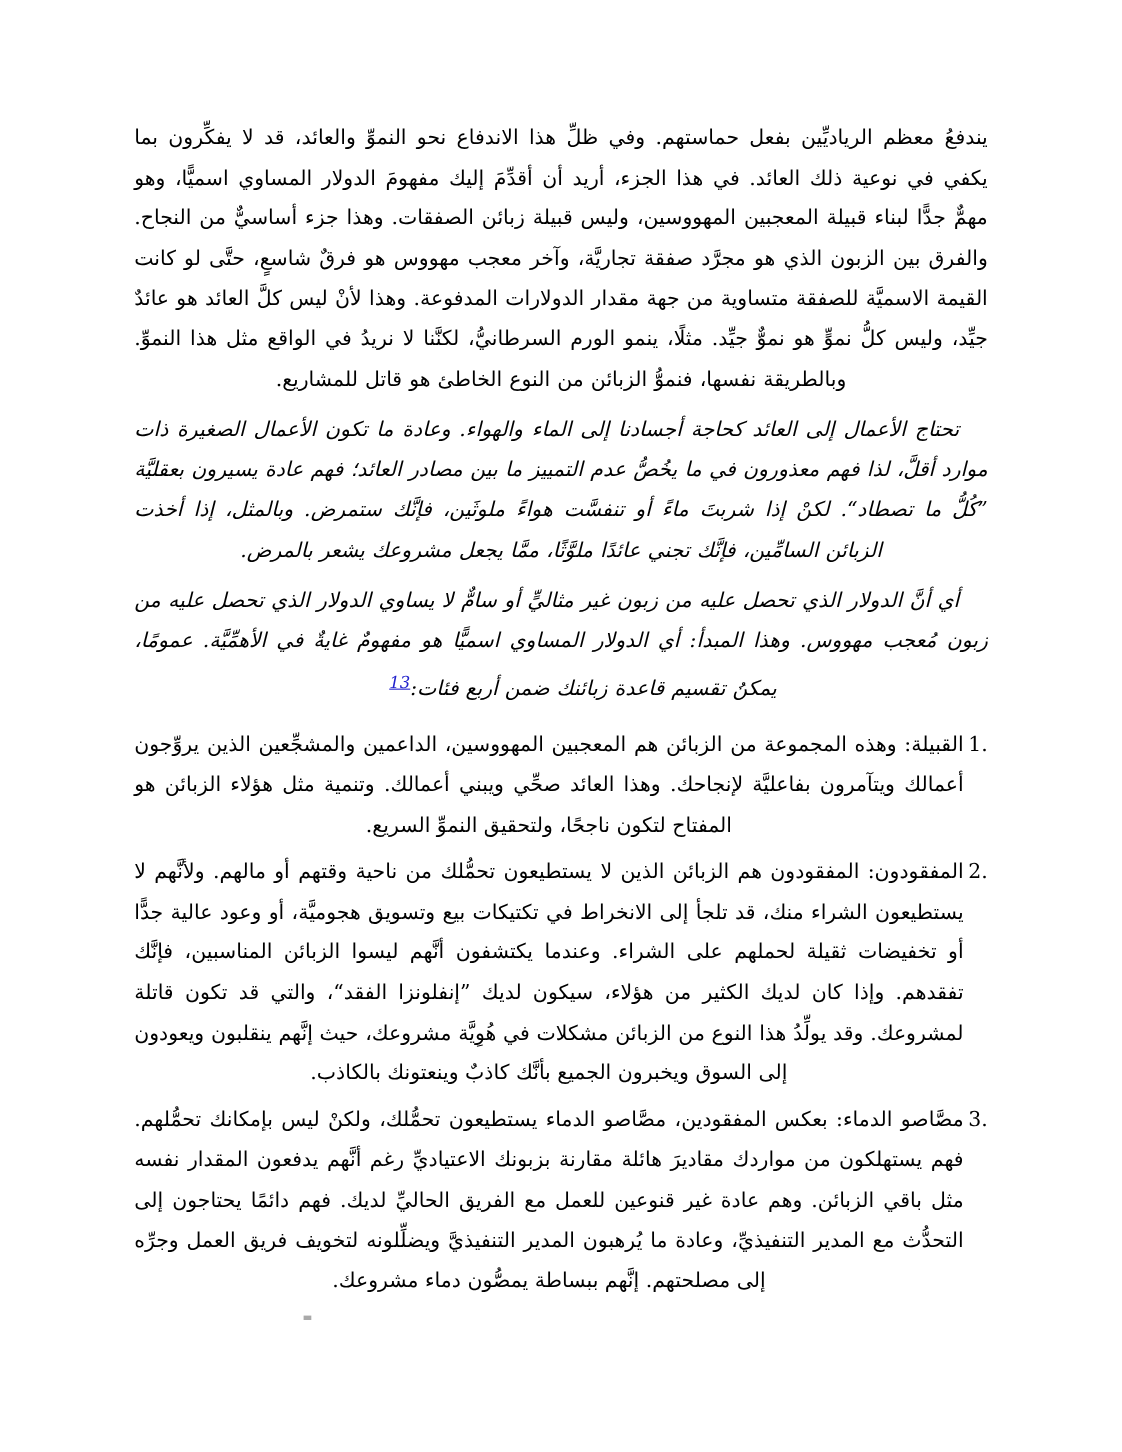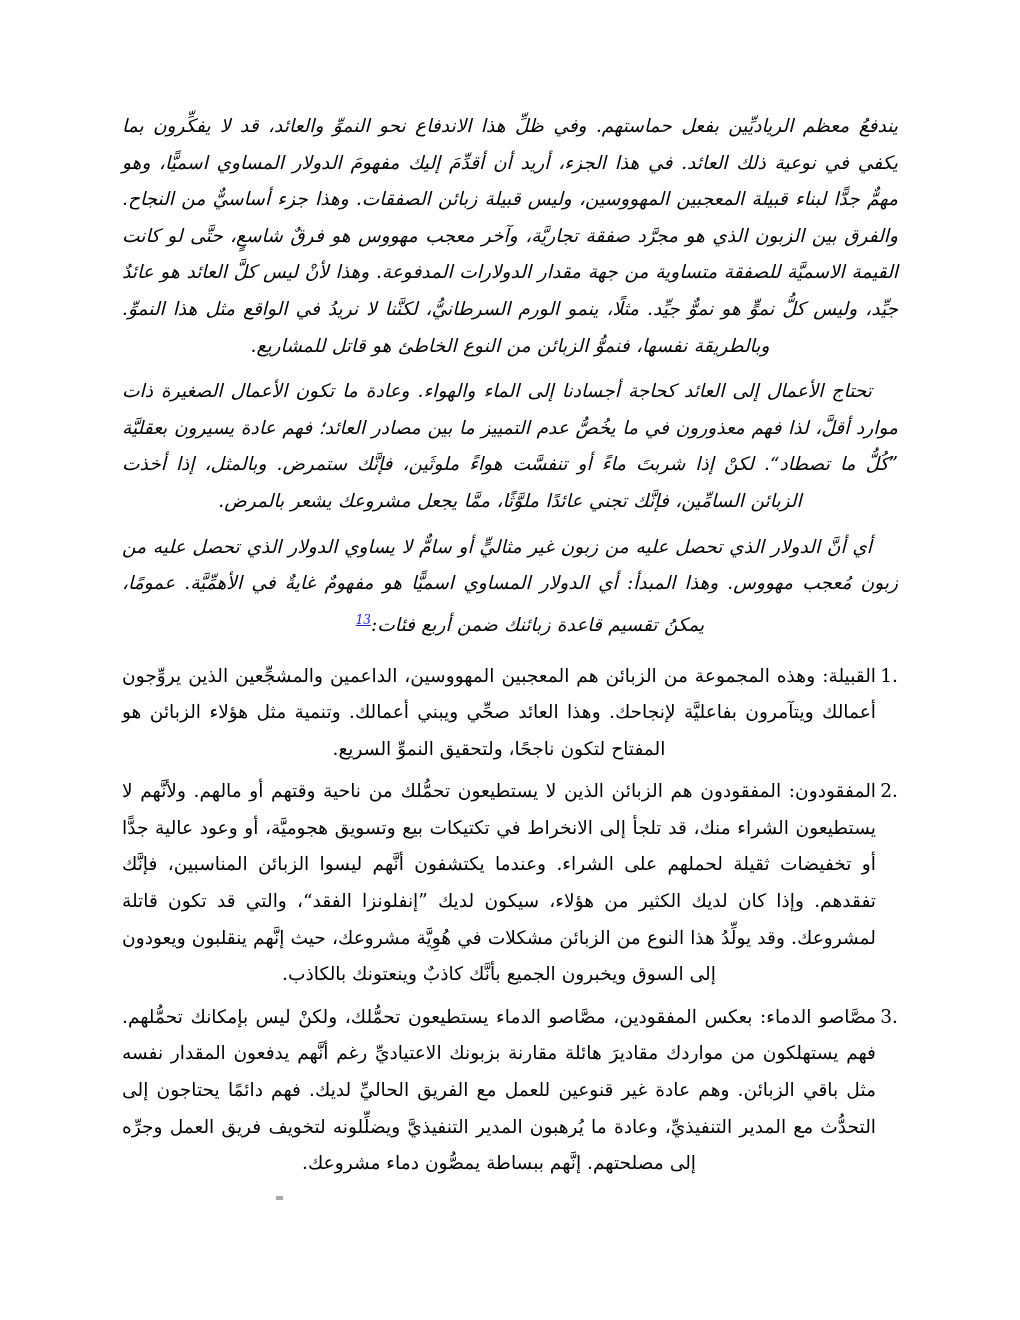--- a/index.html
+++ b/index.html
@@ -31,21 +31,20 @@
     margin: 0 0 0 0;
     font-size: 18.6px;
     line-height: 36.6px;
     text-indent: 26px;
     text-align: justify;
     text-align-last: center;
     word-spacing: 0.5px;
   }
   p.para.first {
     text-indent: 0;
-    font-style: italic;
   }
   p.para + p.para {
     margin-top: 9px;
     font-style: italic;
   }
   .list {
     margin: 14px 0 0 0;
     padding: 0;
     list-style: none;
   }
@@ -63,21 +62,21 @@
     right: 0;
     top: 0;
     font-size: 18.6px;
     line-height: 36.6px;
     direction: ltr;
     unicode-bidi: isolate;
   }
   .fnref {
     color: #2222cc;
     text-decoration: underline;
-    font-size: 12px;
+    font-size: 15px;
     vertical-align: super;
     direction: ltr;
     unicode-bidi: isolate;
     cursor: pointer;
     margin-left: 40px;
   }
   .artifact {
     position: absolute;
     left: 276px;
     top: 1196px;

